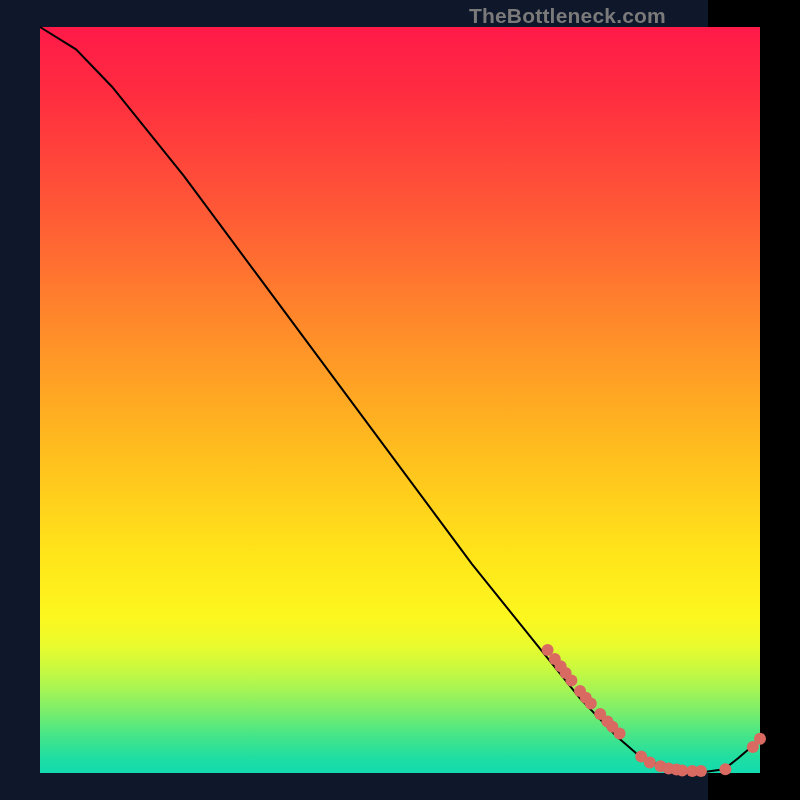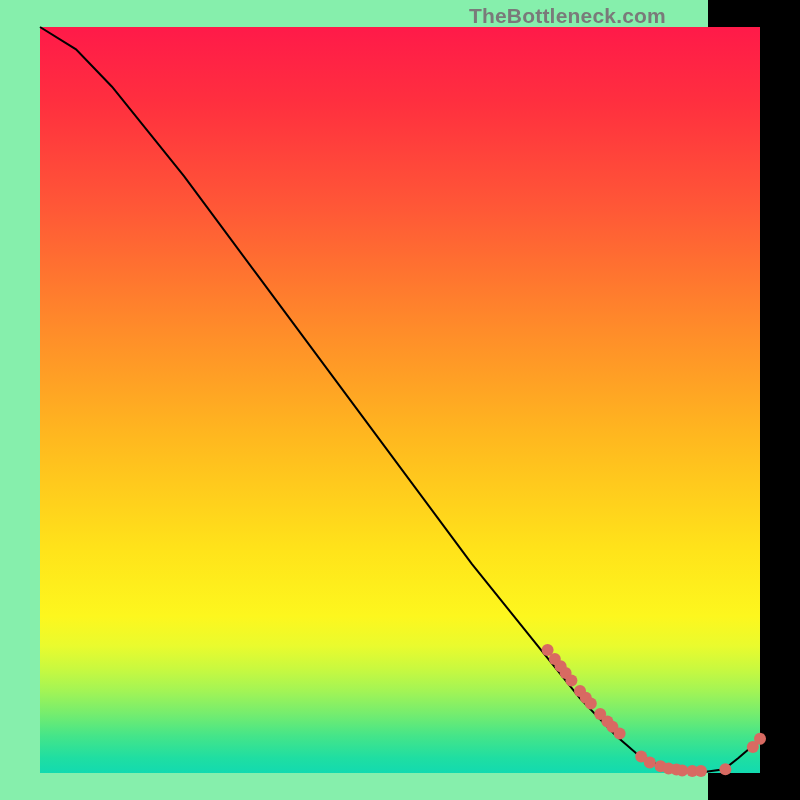--- a/index.html
+++ b/index.html
@@ -8,21 +8,21 @@
     width: 800px;
     height: 800px;
     background: #000;
     overflow: hidden;
     font-family: Arial, Helvetica, sans-serif;
   }
   .frame {
     position: relative;
     width: 708px;
     height: 800px;
-    background: #86efac;
+    background: #0f172a;
   }
   .plot {
     position: absolute;
     left: 40px;
     top: 27px;
     width: 720px;
     height: 746px;
     
     background: linear-gradient(
       to bottom,

